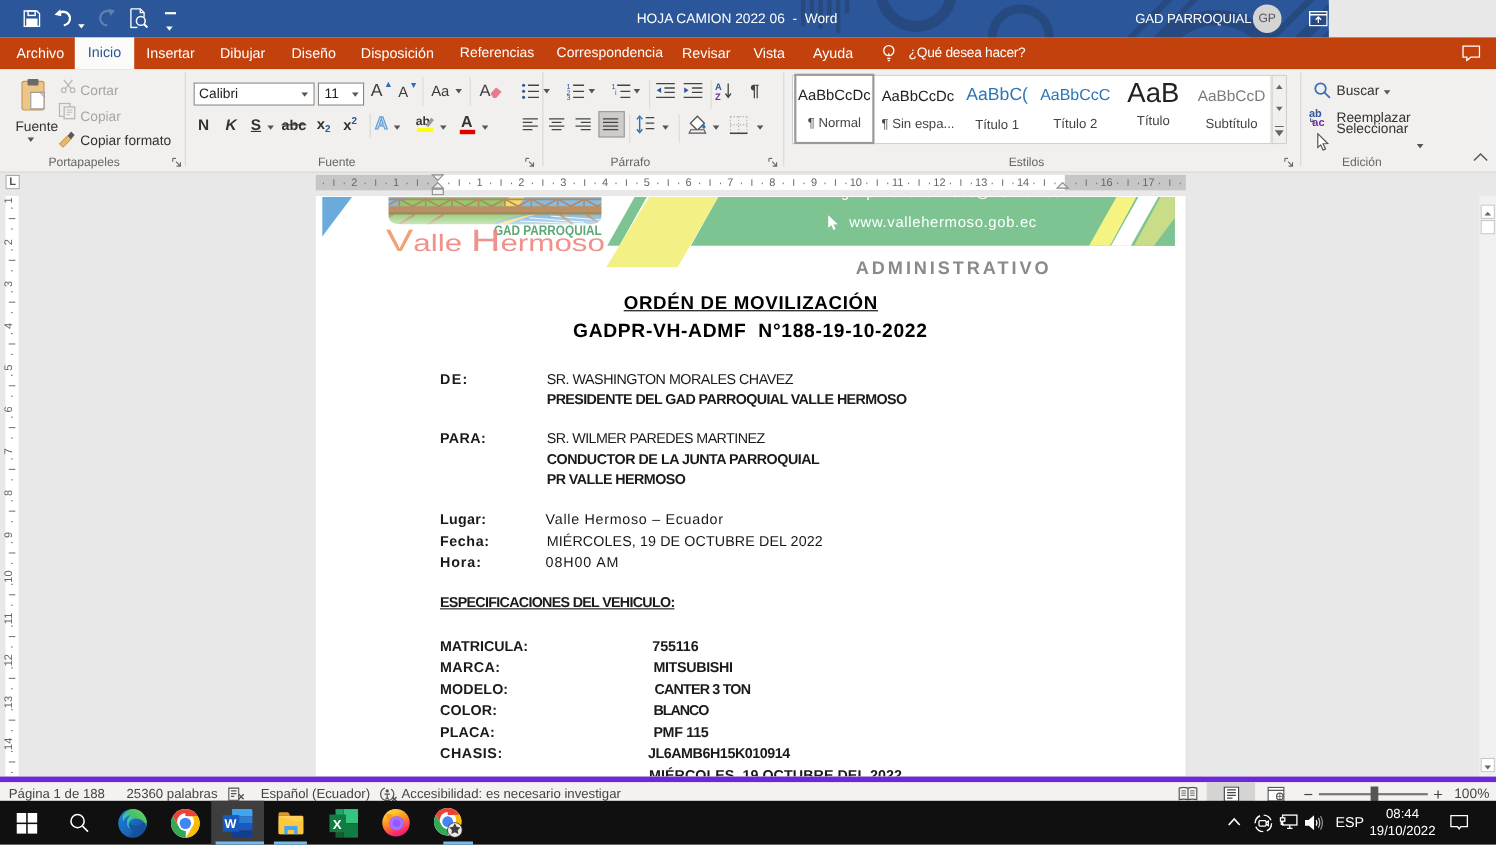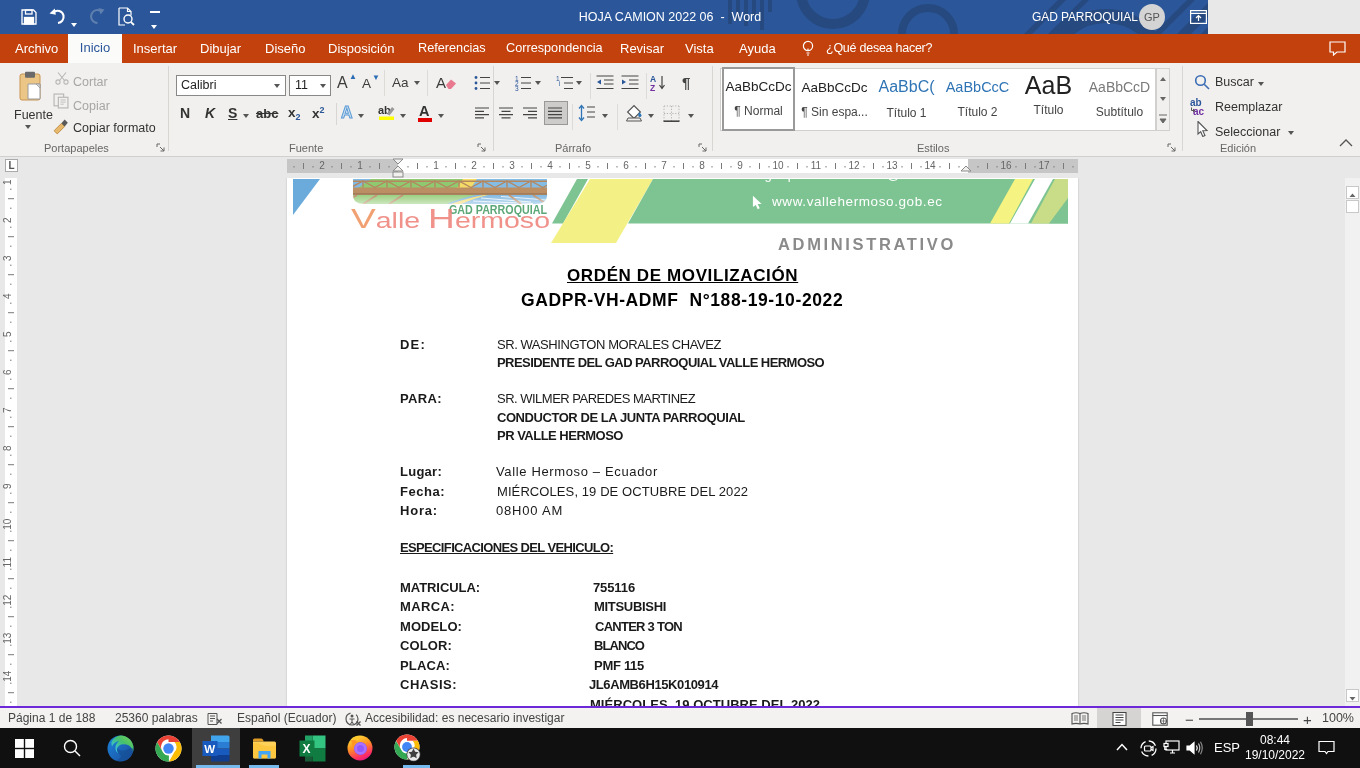--- a/index.html
+++ b/index.html
@@ -37,21 +37,21 @@
 #rulerrow { position:absolute; left:0; top:157px; width:1360px; height:21px; background:#e8e8e8; }
 
 
 #canvas { position:absolute; left:0; top:178px; width:1360px; height:528px; background:#e8e8e8; overflow:hidden; }
 #page { position:absolute; left:287px; top:0; width:791px; height:528px; background:#fff; box-shadow:0 0 1.5px #b0b0b0; }
 .doc { position:absolute; font-size:13px; color:#1a1a1a; white-space:nowrap; }
 .b { font-weight:bold; }
 #scrollbar { position:absolute; right:0; top:0; width:15px; height:528px; background:#f1f1f1; }
 
 
-#statusbar { position:absolute; left:0; top:706px; width:1360px; height:38px; background:#f3f2f1; border-top:2px solid #6d28d9; font-size:12px; color:#444; }
+#statusbar { position:absolute; left:0; top:706px; width:1360px; height:38px; background:#f3f2f1; border-top:5px solid #6d28d9; font-size:12px; color:#444; }
 #statusbar .it { position:absolute; top:0; height:21px; line-height:21px; }
 
 
 #taskbar { position:absolute; left:0; top:728px; width:1360px; height:40px; background:#101010; }
 .tbi { position:absolute; top:0; width:48px; height:40px; display:flex; align-items:center; justify-content:center; }
 .tbunder { position:absolute; top:37px; height:2.5px; background:#76b9ed; }
 #tray { position:absolute; left:0; top:0; width:1360px; height:40px; color:#fff; }
 </style>
 </head>
 <body>
@@ -346,21 +346,21 @@
     <span class="carr abs" style="left:1258px;top:19px;"></span>
     <svg class="abs" style="left:1190px;top:34px;" width="20" height="18" viewBox="0 0 20 18">
         <text x="0" y="9" font-size="10" font-weight="bold" fill="#2b579a">ab</text>
         <text x="3" y="17.5" font-size="10" font-weight="bold" fill="#7030a0">ac</text>
         <path d="M1.5 10.5 v3 l2.5 0 M3 12 l1.8 1.5 -1.8 1.5" fill="none" stroke="#444" stroke-width="0.9"></path>
       </svg>
     <div class="abs ribtxt" style="left:1215px;top:37px;">Reemplazar</div>
     <svg class="abs" style="left:1196px;top:58px;" width="13" height="16" viewBox="0 0 13 16">
         <path d="M2 0.5 L11 9.5 L6.8 9.7 L9 14.5 L6.8 15.5 L4.7 10.7 L2 13 Z" fill="#fff" stroke="#555" stroke-width="1.1"></path>
       </svg>
-    <div class="abs ribtxt" style="left:1215px;top:62px;">Seleccionar</div>
+    <div class="abs ribtxt" style="left:1215px;top:47px;">Seleccionar</div>
     <span class="carr abs" style="left:1288px;top:68px;"></span>
   </div>
 
   <div id="rulerrow">
     <div class="abs" style="left:5px;top:2px;width:13px;height:13px;background:#fff;border:1px solid #aaa;color:#555;font-size:10px;line-height:12px;text-align:center;font-weight:bold;">L</div>
     <svg class="abs" style="left:0;top:0;" width="1360" height="21" viewBox="0 0 1360 21" id="hrulersvg">
         <rect x="287" y="2" width="791" height="14" fill="#c6c6c6"></rect>
         <rect x="398" y="2" width="570" height="14" fill="#ffffff"></rect>
         <text x="360" y="12" font-size="10" fill="#666666" text-anchor="middle" font-family="Liberation Sans">1</text>
         <text x="322" y="12" font-size="10" fill="#666666" text-anchor="middle" font-family="Liberation Sans">2</text>

